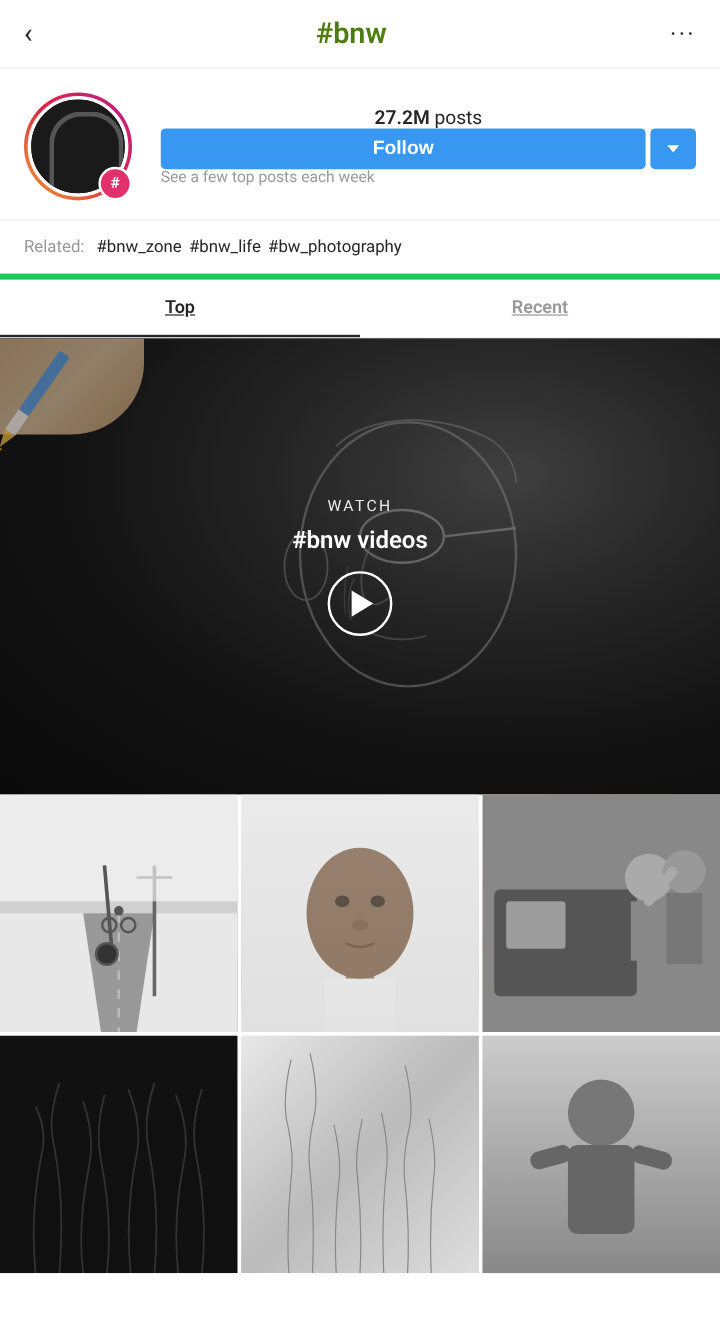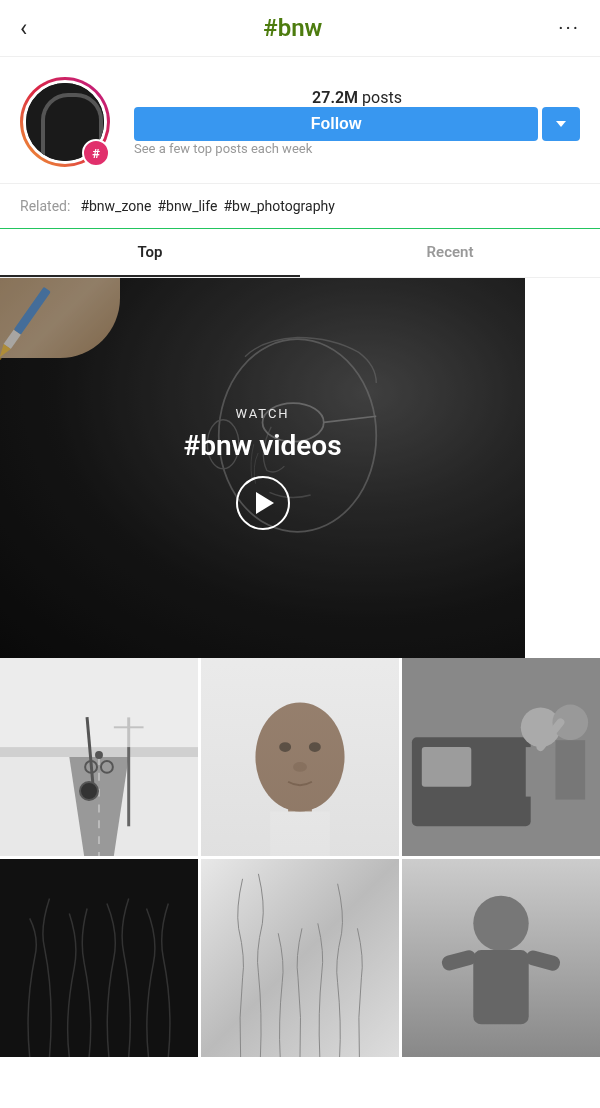--- a/index.html
+++ b/index.html
@@ -160,21 +160,21 @@
     .follow-subtitle {
       font-size: 13px;
       color: #999;
       text-align: left;
     }
 
     
     .related-section {
       padding: 14px 20px;
       border-top: 1px solid #efefef;
-      border-bottom: 1px solid #22c55e;
+      border-bottom: 5px solid #22c55e;
       background: #fff;
     }
     .related-inner {
       display: flex;
       align-items: center;
       flex-wrap: wrap;
       gap: 6px;
     }
     .related-label {
       font-size: 14px;
@@ -195,30 +195,31 @@
     }
     .tab {
       flex: 1;
       text-align: center;
       padding: 14px 0;
       font-size: 15px;
       font-weight: 600;
       color: #999;
       cursor: pointer;
       border-bottom: 2px solid transparent;
+      text-decoration: underline;
     }
     .tab.active {
       color: #262626;
       border-bottom: 2px solid #262626;
     }
 
     
     .video-banner {
       position: relative;
-      width: 525px;
+      width: 600px;
       height: 380px;
       background: #2a2a2a;
       overflow: hidden;
     }
     .video-bg {
       width: 100%;
       height: 100%;
       background: 
         radial-gradient(ellipse at 70% 30%, #555 0%, #333 30%, #1a1a1a 60%, #0d0d0d 100%);
       position: relative;
@@ -240,21 +241,21 @@
       gap: 8px;
     }
     .watch-label {
       font-size: 13px;
       color: rgba(255,255,255,0.9);
       letter-spacing: 2px;
       text-transform: uppercase;
       font-weight: 400;
     }
     .watch-hashtag {
-      font-size: 28px;
+      font-size: 20px;
       color: #fff;
       font-weight: 600;
     }
     .play-button {
       width: 54px;
       height: 54px;
       border: 2px solid #fff;
       border-radius: 50%;
       display: flex;
       align-items: center;

